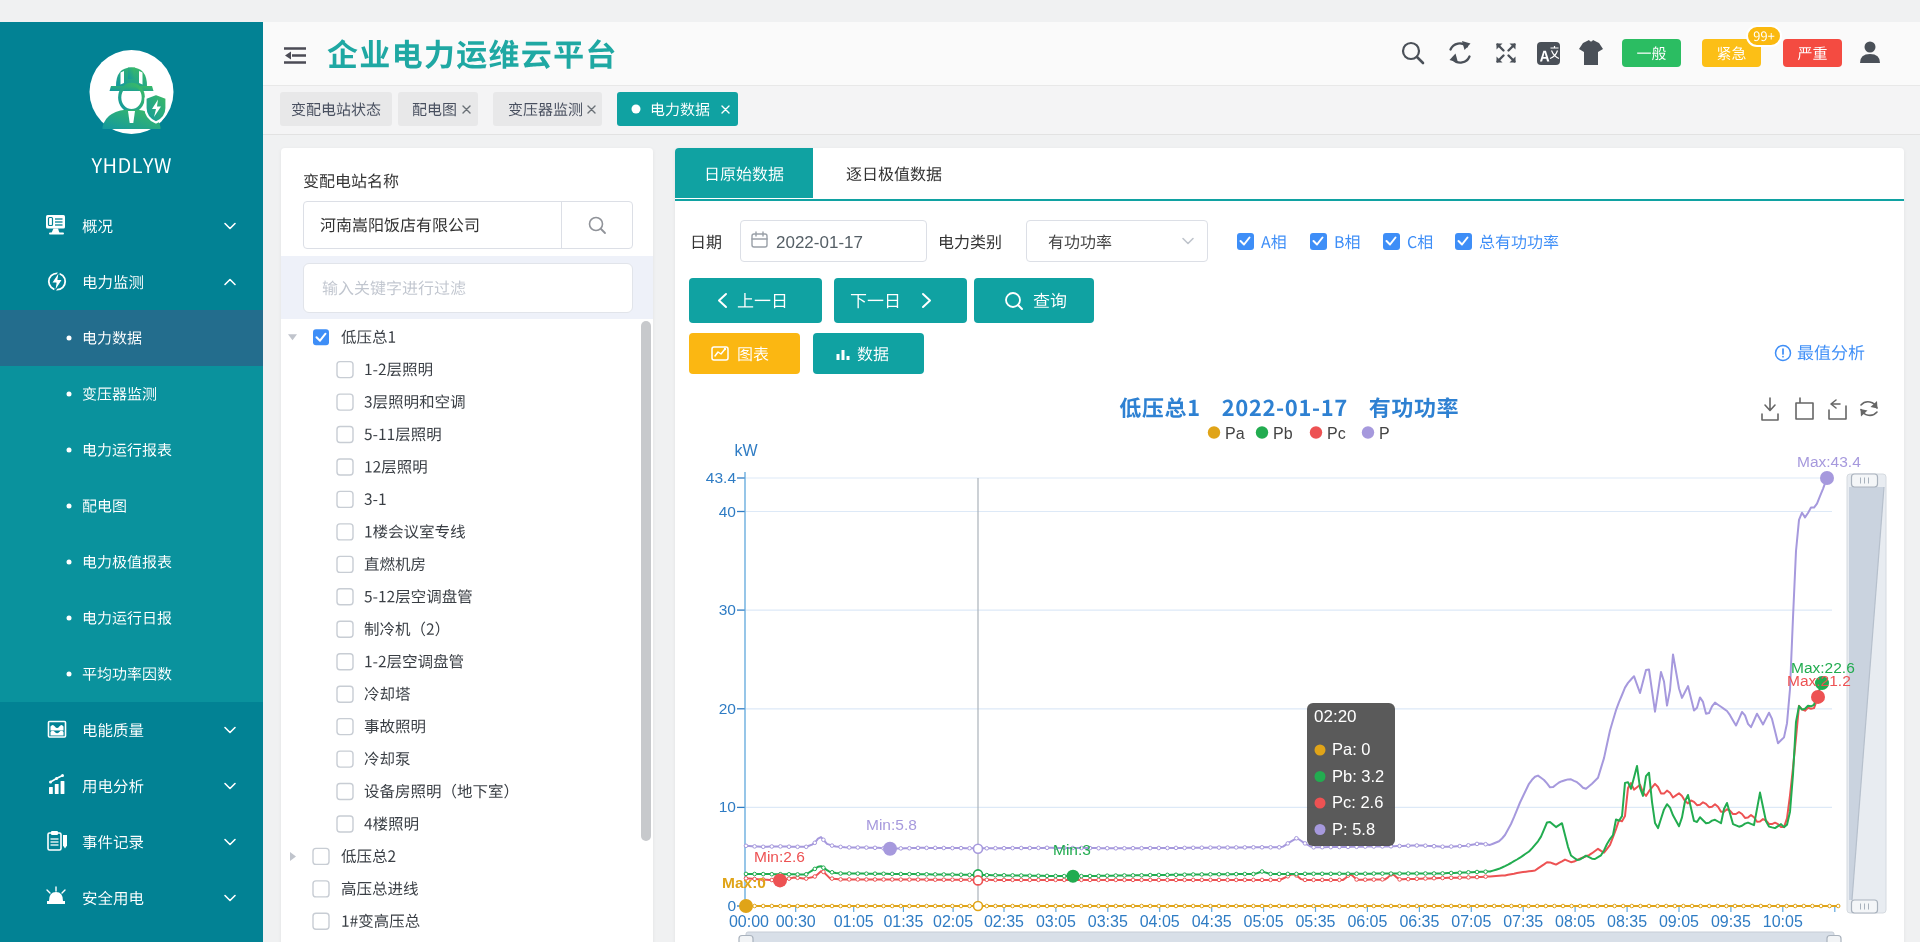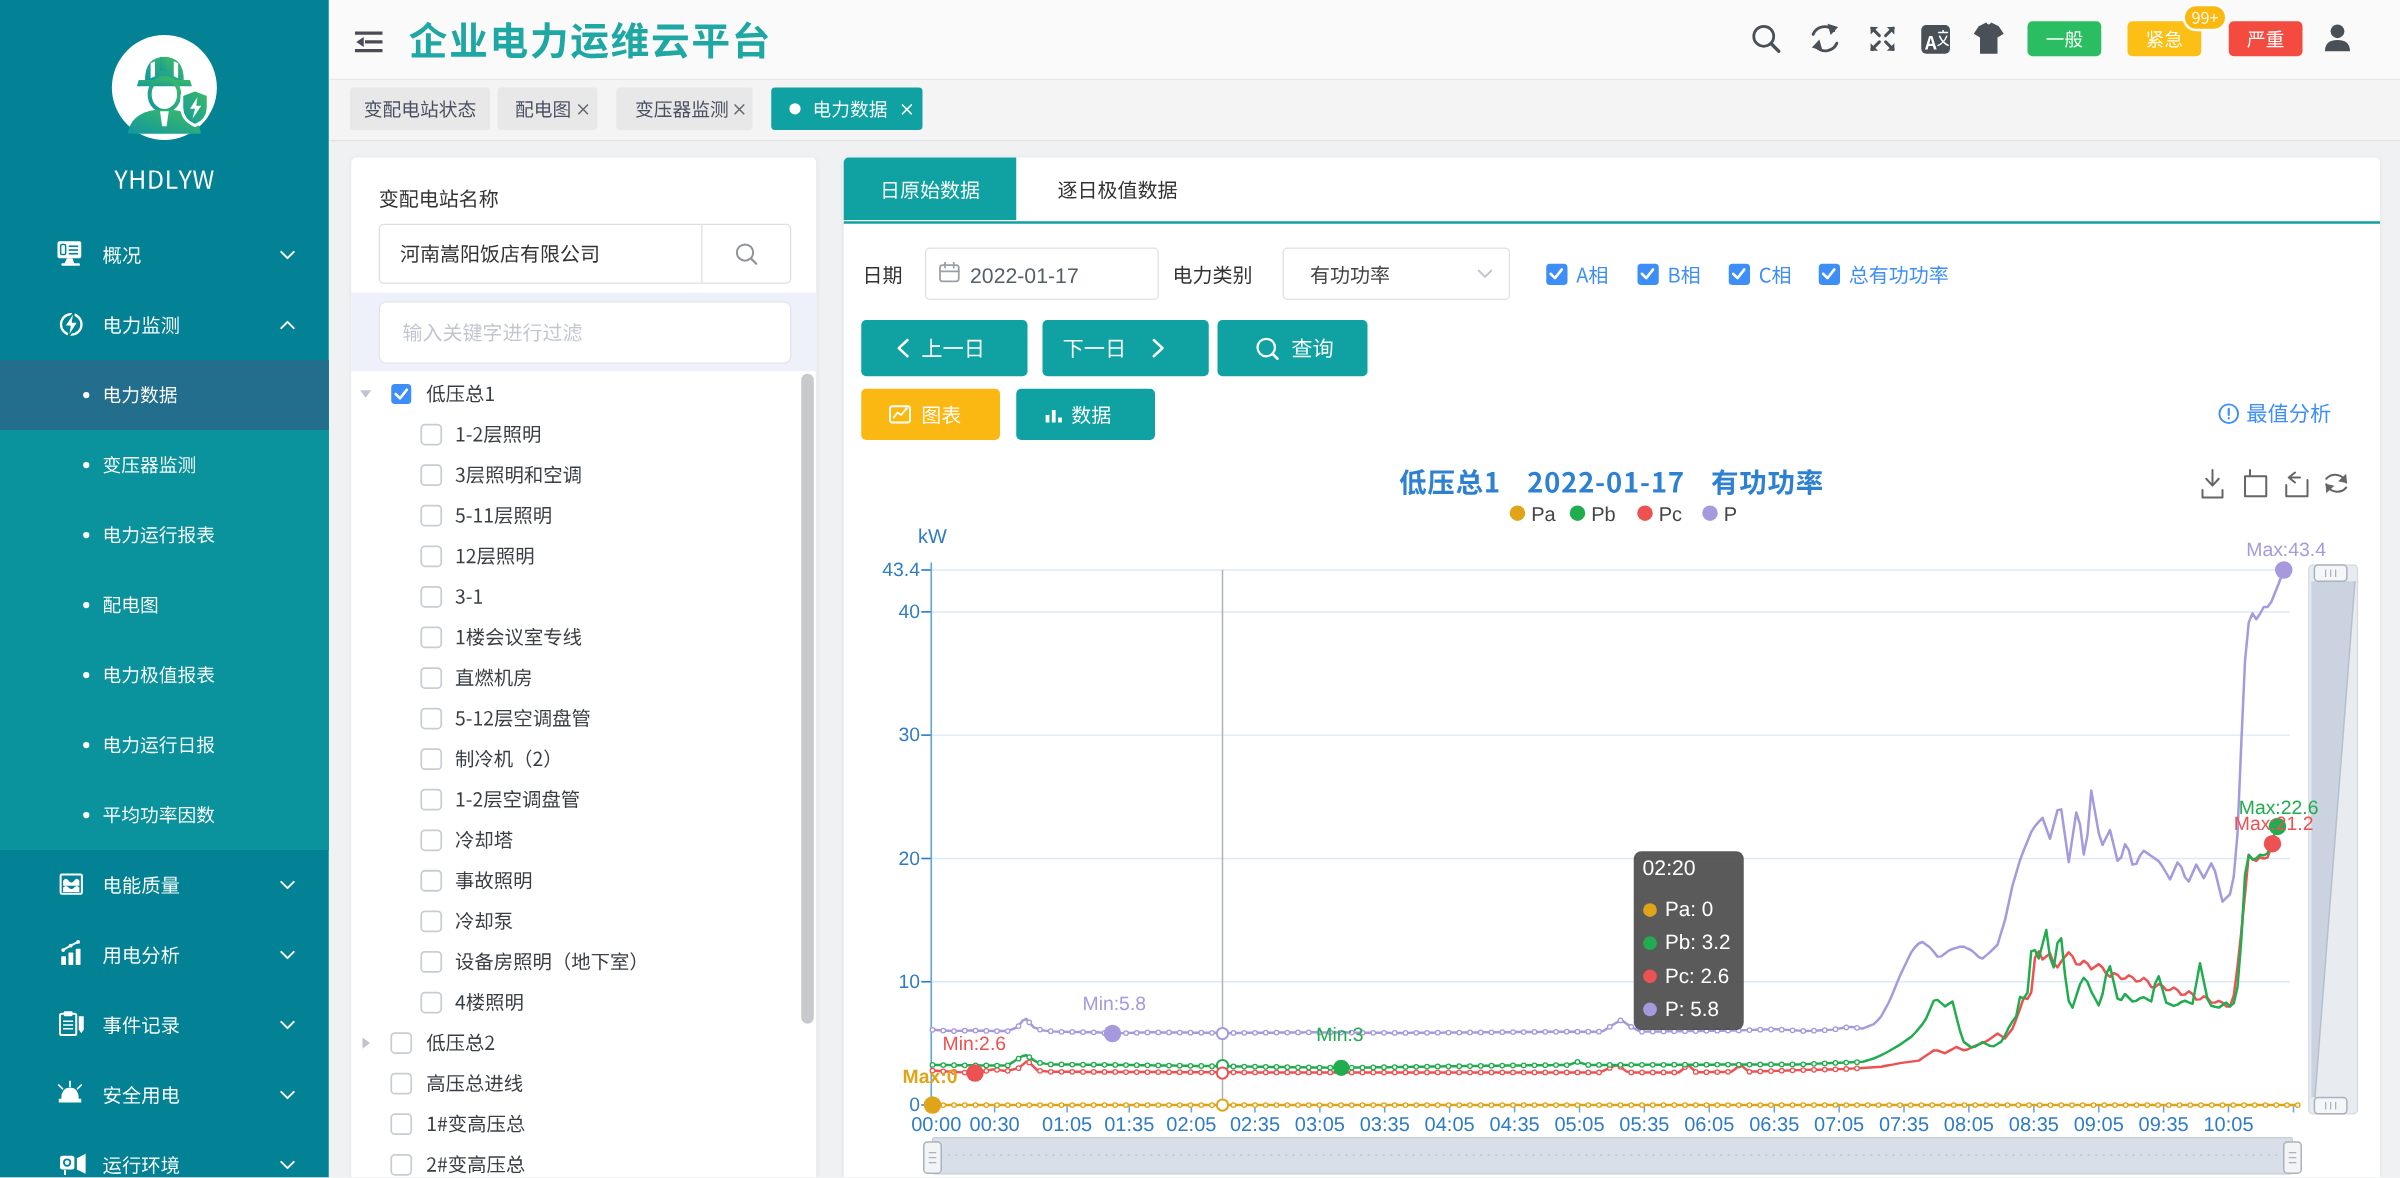--- a/index.html
+++ b/index.html
@@ -1,14 +1,14 @@
 <!DOCTYPE html>
 <html><head><meta charset="utf-8"><style>
 html,body{margin:0;padding:0;width:1920px;height:942px;overflow:hidden;background:#f0f1f2;font-family:"Liberation Sans",sans-serif;}
-#root{position:relative;width:1920px;height:688px;}
+#root{position:relative;width:1920px;height:688px;margin-top:22px;}
 svg.ov{position:absolute;left:0;top:0;z-index:50;}
 </style></head><body>
 <div id="root">
 <div style="position:absolute;left:0;top:0;width:1920px;height:942px;background:#f0f1f2"></div>
 <div style="position:absolute;left:263px;top:0;width:1657px;height:63px;background:#fafafa;border-bottom:1px solid #e8e8e8"></div>
 <div style="position:absolute;left:263px;top:64px;width:1657px;height:48px;background:#f4f4f5;border-bottom:1px solid #e2e2e2"></div>
 <div style="position:absolute;left:0;top:0;width:263px;height:942px;background:#028294"></div>
 <div style="position:absolute;left:0;top:288px;width:263px;height:392px;background:#0a929d"></div>
 <div style="position:absolute;left:0;top:288px;width:263px;height:56px;background:#236d8d"></div>
 <div style="position:absolute;left:280px;top:70px;width:112px;height:34px;background:#e8e8e9;border-radius:3px"></div>

